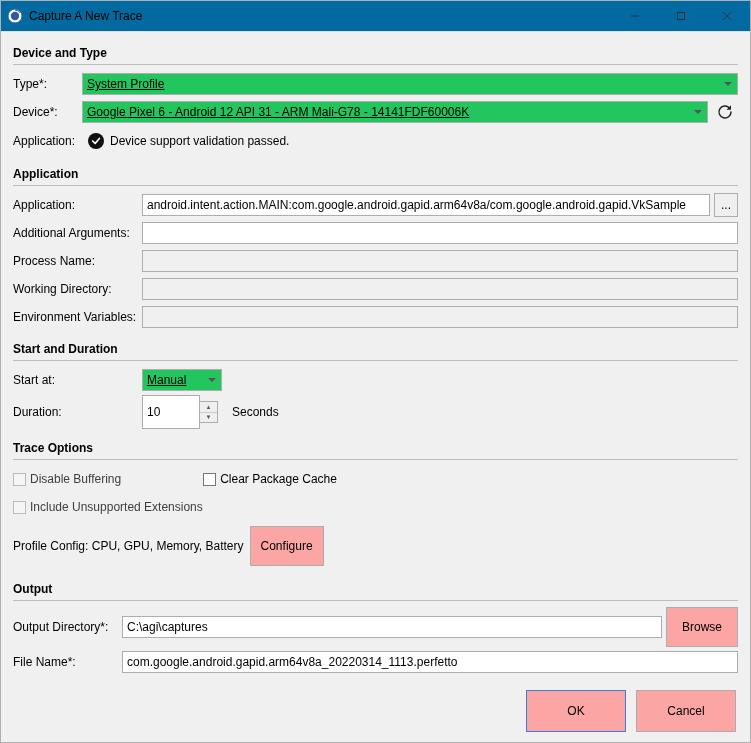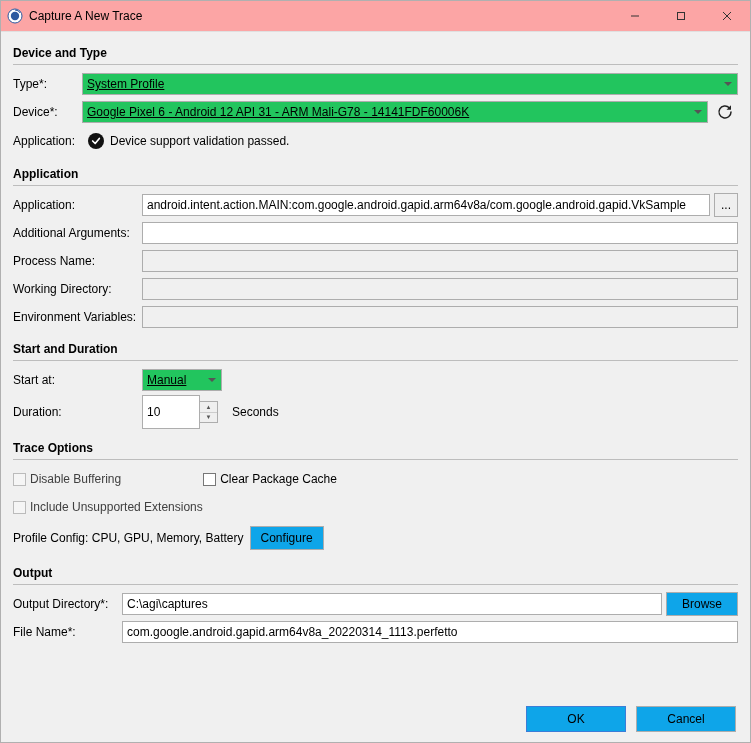--- a/index.html
+++ b/index.html
@@ -15,21 +15,21 @@
     height: 743px;
     box-sizing: border-box;
     border: 1px solid #b0b0b0;
     background: #f0f0f0;
     display: flex;
     flex-direction: column;
     position: relative;
   }
   .titlebar {
     height: 30px;
-    background: #fca5a5;
+    background: #0369a1;
     display: flex;
     align-items: center;
     padding-left: 6px;
     border-bottom: 1px solid #e0e0e0;
   }
   .titlebar-icon {
     width: 16px;
     height: 16px;
     margin-right: 6px;
   }
@@ -173,23 +173,23 @@
     border: 1px solid #777;
     background: #fff;
     display: inline-block;
     box-sizing: border-box;
   }
   .checkbox.disabled { color: #404040; }
   .checkbox.disabled .box { border-color: #bbb; background: #f5f5f5; }
   .button {
     height: 22px;
     min-width: 70px;
-    padding: 0 10px;
-    border: 1px solid #adadad;
-    background: #0ea5e9;
+    padding: 8px 10px;
+    border: 1px solid #adadad;
+    background: #fca5a5;
     font-family: inherit;
     font-size: 12px;
     display: inline-flex;
     align-items: center;
     justify-content: center;
   }
   .small-btn { min-width: 50px; }
   .footer {
     display: flex;
     justify-content: flex-end;

